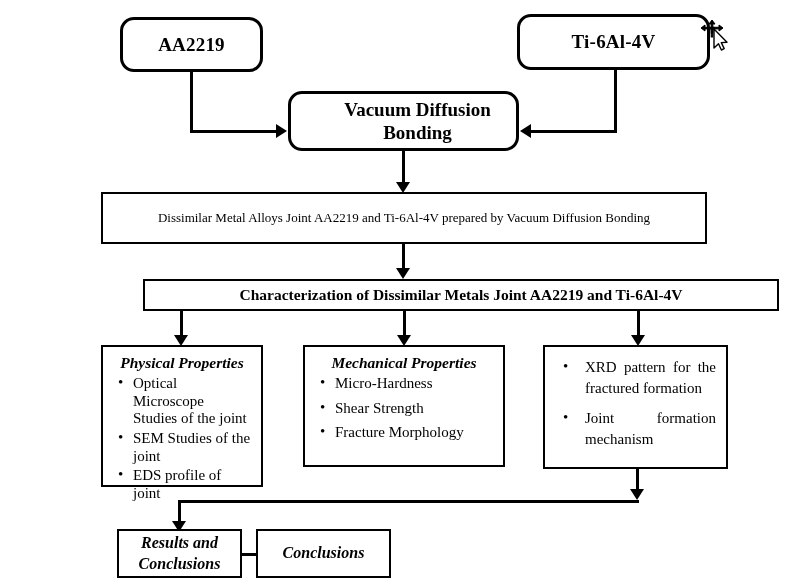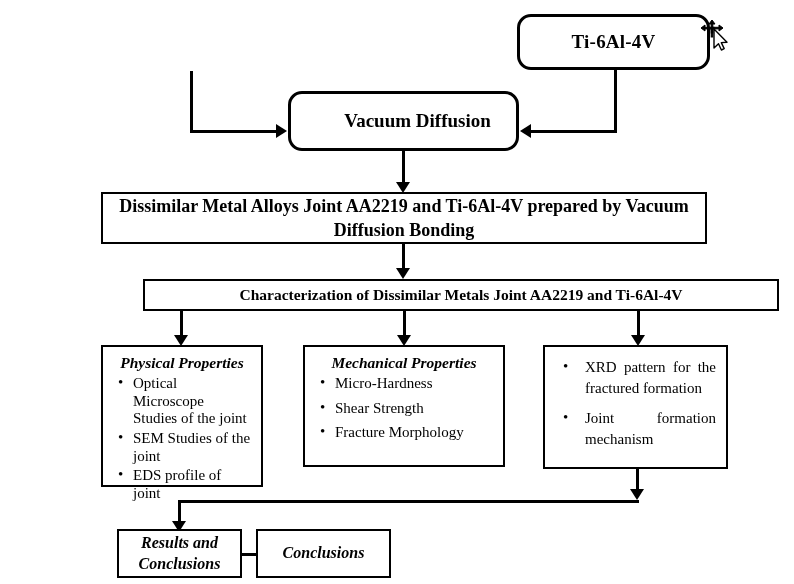--- a/index.html
+++ b/index.html
@@ -36,22 +36,22 @@
     font-weight: bold;
     font-size: 19px;
     letter-spacing: 0.2px;
   }
   .vdb-label {
     font-weight: bold;
     font-size: 19px;
     line-height: 1.22;
   }
   .banner {
-    font-weight: bold;
-    font-size: 18px;
+    font-weight: normal;
+    font-size: 13px;
     line-height: 1.35;
     padding: 0 12px;
   }
   .banner2 {
     font-weight: bold;
     font-size: 15.5px;
     line-height: 1.3;
     padding: 3px 10px;
     margin-left: 48px;
   }
@@ -148,28 +148,32 @@
     width: 34px;
     height: 38px;
     pointer-events: none;
   }
 </style>
 </head>
 <body>
 
 <div id="canvas">
 
+  <div class="box rounded" style="left:120px; top:17px; width:143px; height:55px;">
+    <span class="matbox-label">AA2219</span>
+  </div>
 
   <div class="box rounded" style="left:517px; top:14px; width:193px; height:56px;">
     <span class="matbox-label">Ti-6Al-4V</span>
   </div>
 
   <div class="box rounded" style="left:288px; top:91px; width:231px; height:60px;padding-left:28px;">
     <div class="vdb-label">
       <div>Vacuum Diffusion</div>
+      <div>Bonding</div>
     </div>
   </div>
 
   <div class="vline" style="left:190px; top:71px; height:59px;"></div>
   <div class="hline" style="left:190px; top:130px; width:86px;"></div>
   <div class="arrow-right" style="left:276px; top:124px;"></div>
 
   <div class="vline" style="left:614px; top:70px; height:60px;"></div>
   <div class="hline" style="left:531px; top:130px; width:86px;"></div>
   <div class="arrow-left" style="left:520px; top:124px;"></div>

